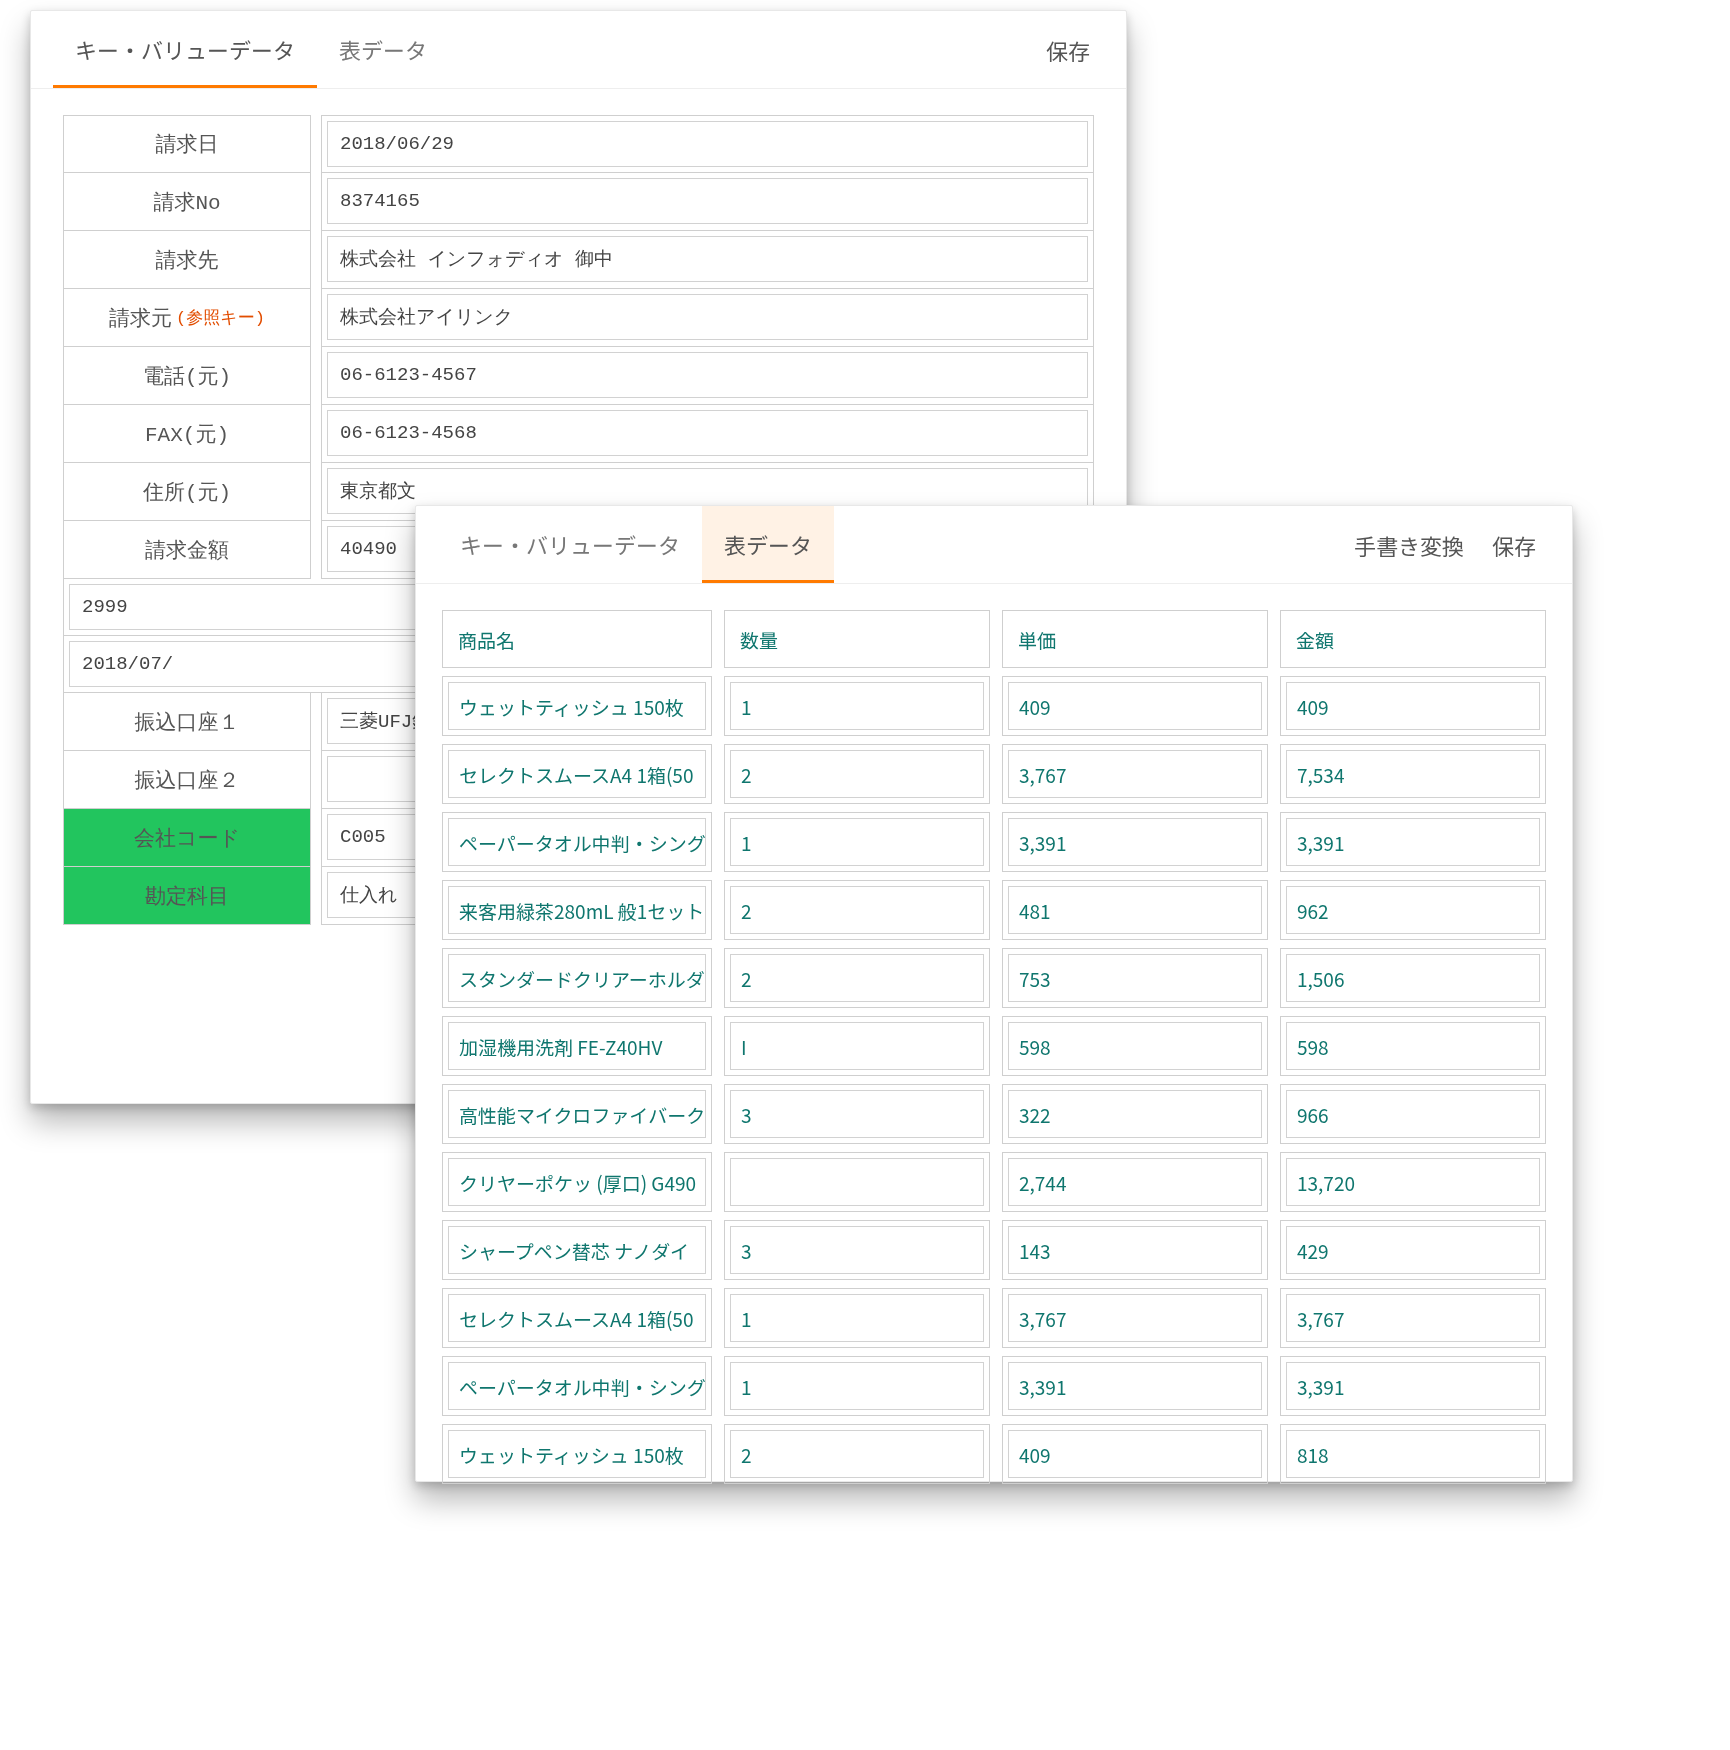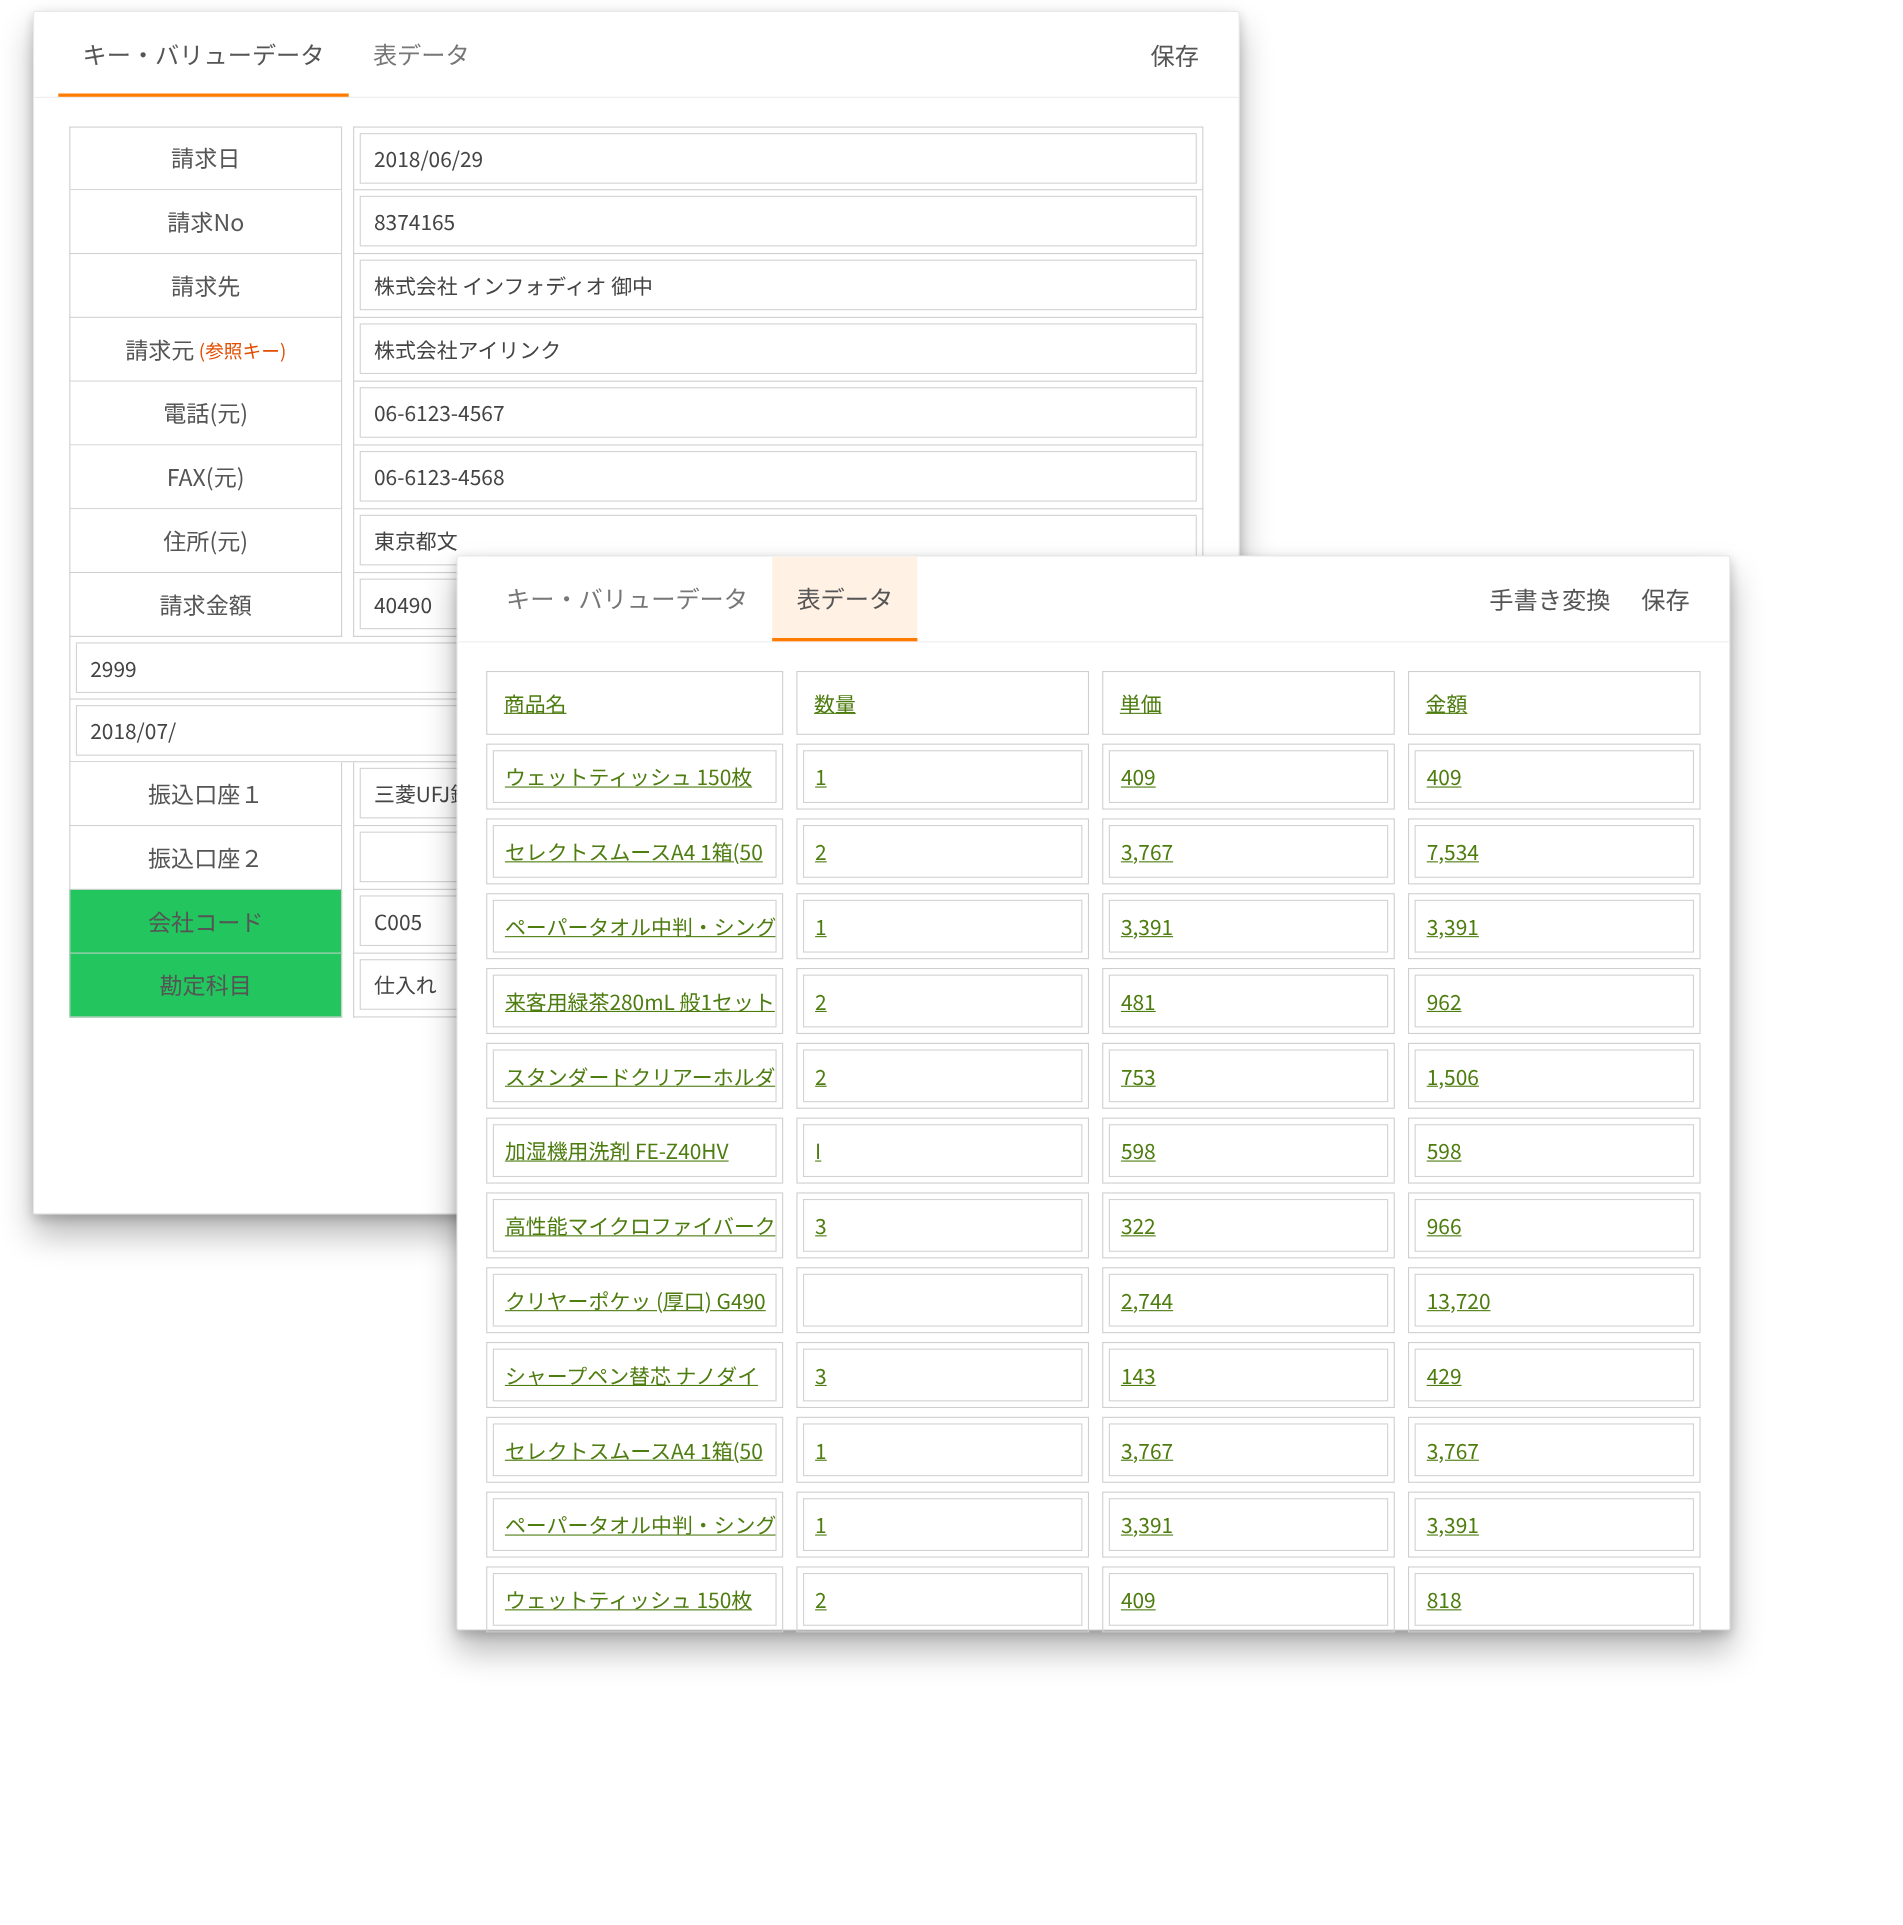--- a/index.html
+++ b/index.html
@@ -8,34 +8,34 @@
          box-shadow:0 18px 30px rgba(0,0,0,.28), 0 4px 10px rgba(0,0,0,.18);}
   .panel.back{left:30px;top:10px;width:1095px;height:1092px;}
   .panel.front{left:415px;top:505px;width:1156px;height:975px;}
   .tabbar{display:flex;align-items:center;padding:0 22px;border-bottom:1px solid #eee;}
   .tab{padding:22px 22px 20px;font-size:22px;color:#777;cursor:pointer;border-bottom:3px solid transparent;}
   .tab.active{color:#555;border-bottom-color:#ff7a00;}
   .tab.active.orange-bg{background:#fff2e5;}
   .spacer{flex:1;}
   .btn{font-size:22px;color:#555;padding:18px 14px;cursor:pointer;}
   .kv-wrap{padding:26px 32px 10px;}
-  .kv-row{display:flex;gap:10px;}
+  .kv-row{display:flex;gap:10px;font-family:Liberation Mono, monospace;}
   .kv-label{width:248px;min-height:58px;display:flex;align-items:center;justify-content:center;
             font-size:21px;color:#555;border:1px solid #cfcfcf;border-top:none;box-sizing:border-box;background:#fff;}
   .kv-row:first-child .kv-label{border-top:1px solid #cfcfcf;}
   .kv-label.shaded{background:#22c55e;}
   .kv-value-cell{flex:1;border:1px solid #cfcfcf;border-top:none;padding:5px;box-sizing:border-box;}
   .kv-row:first-child .kv-value-cell{border-top:1px solid #cfcfcf;}
   .kv-input{width:100%;height:46px;border:1px solid #d2d2d2;font-size:19px;padding:16px 12px;box-sizing:border-box;font-family:inherit;color:#444;}
   .ref-note{color:#e24d00;font-size:17px;margin-left:4px;}
   .tbl-wrap{padding:26px 26px 10px;}
   .tbl{display:grid;grid-template-columns:270px 1fr 1fr 1fr;gap:8px 12px;}
   .tcell{border:1px solid #cfcfcf;padding:5px;box-sizing:border-box;}
   .tcell .inner{border:1px solid #d2d2d2;height:46px;display:flex;align-items:center;font-size:19px;padding:0 10px;
-                overflow:hidden;white-space:nowrap;color:#4d7c0f;text-decoration:underline;}
+                overflow:hidden;white-space:nowrap;color:#0f766e;}
   .tcell.header .inner{border:none;height:46px;}
 </style>
 </head>
 <body>
 
 <div class="stage">
 
   <div class="panel back">
     <div class="tabbar">
       <div class="tab active">キー・バリューデータ</div>

